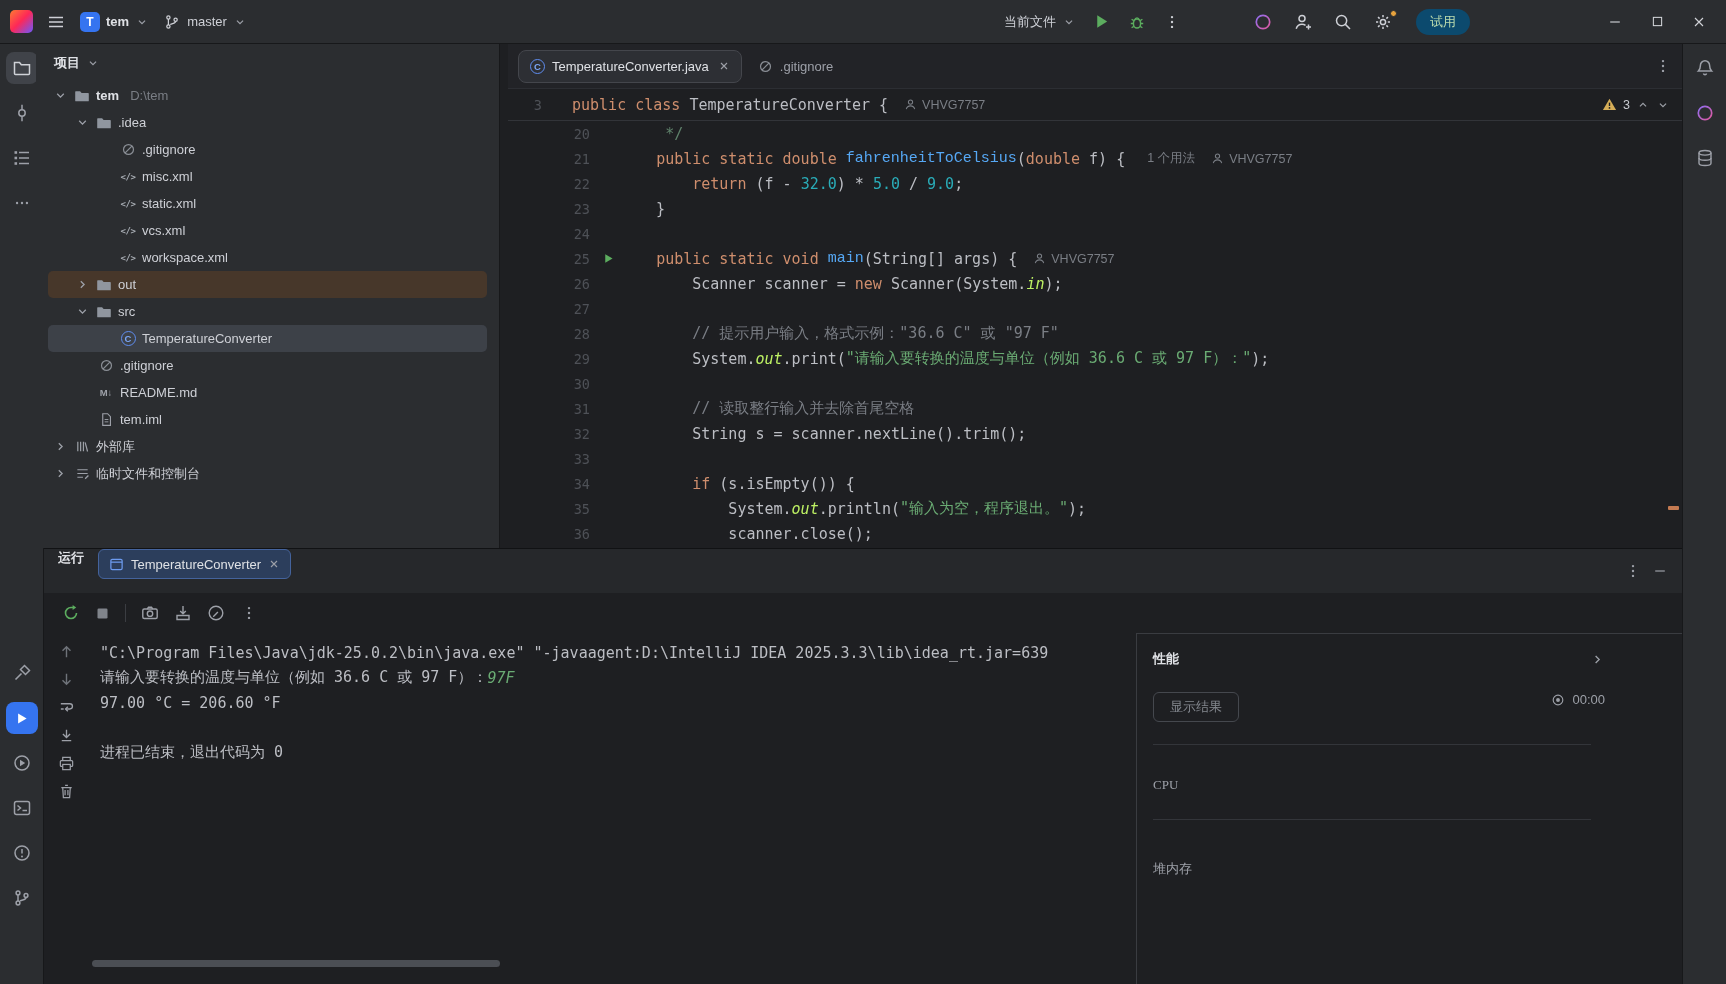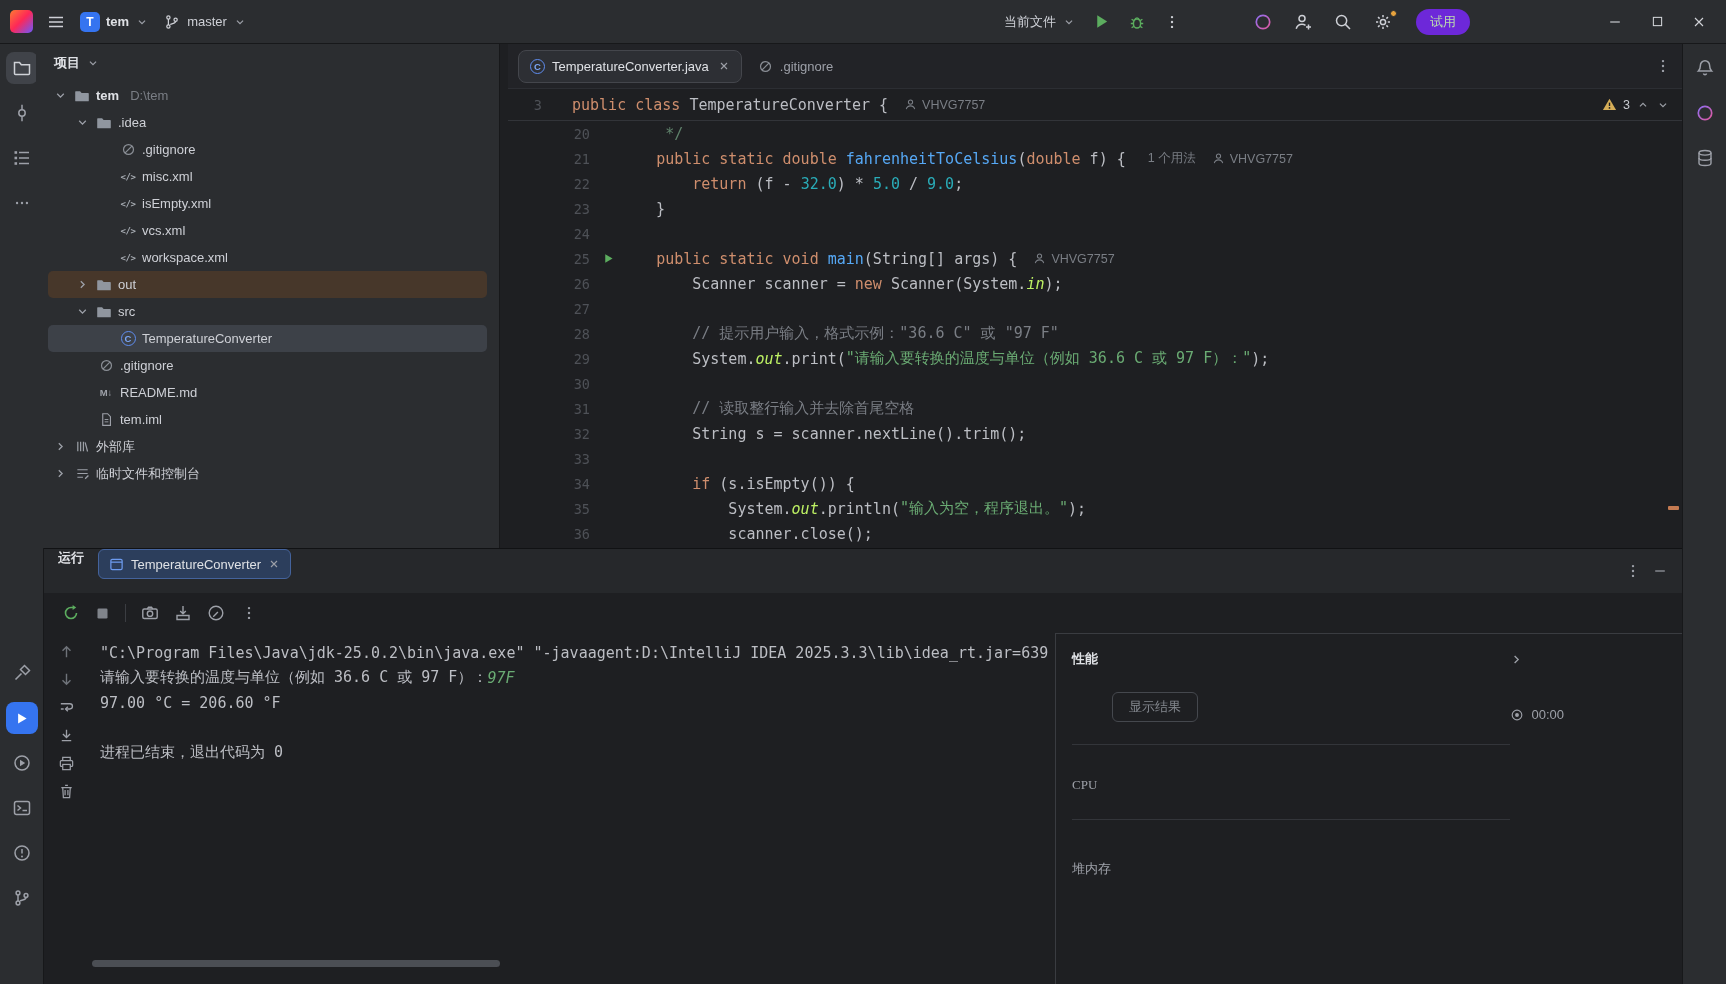--- a/index.html
+++ b/index.html
@@ -16,21 +16,21 @@
           display:inline-flex;align-items:center;justify-content:center;gap:6px;padding:0 7px;
           color:#ced0d6;font-size:13px;font-family:inherit;}
   .logo{width:23px;height:23px;border-radius:5px;margin-right:6px;
         background:linear-gradient(135deg,#fe7a33 0%,#fe2857 48%,#6b57ff 100%);}
   .proj-ic{width:20px;height:20px;border-radius:5px;background:#3574f0;color:#fff;
            font-size:12px;font-weight:700;display:inline-flex;align-items:center;justify-content:center;}
   .tb-strong{font-weight:700;color:#dfe1e5;}
   .sp{flex:1;}
   .tb-run{display:inline-flex;align-items:center;gap:2px;}
   .tb-icons{display:inline-flex;align-items:center;gap:6px;margin-left:58px;}
-  .trial{height:26px;padding:0 14px;border-radius:13px;border:none;background:#6d28d9;
+  .trial{height:26px;padding:0 14px;border-radius:13px;border:none;background:#0c4a6e;
          color:#bcdcae;font-size:13px;margin-left:10px;font-family:inherit;}
   .tb-controls{display:inline-flex;align-items:center;gap:8px;margin-left:128px;}
   .wc{width:34px;height:30px;display:inline-flex;align-items:center;justify-content:center;border-radius:6px;}
   .gear-wrap{position:relative;}
   .gear-dot{position:absolute;top:3px;right:3px;width:7px;height:7px;border-radius:50%;
             background:#e8a33d;border:1.5px solid #2b2d30;}
 
   
   .strip{position:absolute;top:44px;bottom:0;width:44px;background:#2b2d30;display:flex;
          flex-direction:column;align-items:center;padding:8px 0 70px 0;gap:13px;}
@@ -72,21 +72,21 @@
   .gnum{width:40px;text-align:right;color:#4e5157;font-size:13.5px;padding-right:6px;flex:none;
         font-family:"DejaVu Sans Mono",monospace;}
   .gic{width:24px;flex:none;display:flex;align-items:center;justify-content:center;}
   .ctext{white-space:pre;color:#bcbec4;display:flex;align-items:center;}
   .warn-cluster{margin-left:auto;display:inline-flex;align-items:center;gap:6px;padding-right:12px;
                 font:12.5px "Liberation Sans",sans-serif;color:#c8cbd0;}
   .code-area{position:relative;height:427px;overflow:hidden;}
   .code-line{display:flex;align-items:center;height:25px;font-family:"DejaVu Sans Mono",monospace;font-size:15px;padding-left:48px;}
   .tk-d{color:#bcbec4;}
   .tk-kw{color:#cf8e6d;}
-  .tk-m{color:#56a8f5;}
+  .tk-m{color:#56a8f5;font-family:Liberation Mono, monospace;}
   .tk-n{color:#2aacb8;}
   .tk-s{color:#6aab73;}
   .tk-c{color:#7a7e85;}
   .tk-doc{color:#5f826b;}
   .tk-f{color:#bef264;font-style:italic;}
   .tk-hint{color:#7a7e85;font:12.5px "Liberation Sans",sans-serif;margin-left:22px;}
   .tk-author{margin-left:16px;display:inline-flex;align-items:center;gap:5px;
              font:12.5px "Liberation Sans",sans-serif;color:#7a7e85;justify-content:flex-end;}
   .stripe{position:absolute;right:3px;top:462px;width:11px;height:4px;background:#c47a51;border-radius:1px;}
 
@@ -103,25 +103,25 @@
   .run-content{display:flex;height:352px;}
   .console-gutter{width:44px;display:flex;flex-direction:column;align-items:center;padding-top:10px;gap:11px;flex:none;}
   .console{flex:1;position:relative;overflow:hidden;padding:7px 0 0 12px;}
   .console-line{height:25px;display:flex;align-items:center;white-space:pre;
                 font-family:"DejaVu Sans Mono",monospace;font-size:15px;color:#bcbec4;}
   .ck-d{color:#bcbec4;}
   .ck-input{color:#6aab73;font-style:italic;}
   .hscroll{position:absolute;left:4px;bottom:18px;width:408px;height:7px;border-radius:4px;background:#4b4e54;}
 
   
-  .perf{width:627px;flex:none;border-left:1px solid #3a3c41;border-top:1px solid #3a3c41;
+  .perf{width:546px;flex:none;border-left:1px solid #3a3c41;border-top:1px solid #3a3c41;
         background:#1e1f22;padding:16px 0 0 16px;}
   .perf-header{width:452px;display:flex;align-items:center;color:#dfe1e5;font-weight:600;}
   .perf-header .ic{margin-left:auto;}
-  .perf-row{width:452px;display:flex;align-items:flex-end;margin-top:24px;margin-left:40px;}
+  .perf-row{width:452px;display:flex;align-items:flex-start;margin-top:24px;}
   .btn-show{height:30px;padding:0 16px;border:1px solid #45484e;border-radius:6px;background:transparent;
             color:#84888f;font-size:13px;font-family:inherit;}
   .perf-timer{margin-left:auto;display:inline-flex;align-items:center;gap:7px;color:#9da0a8;}
   .sep{width:438px;height:1px;background:#33353a;}
   .perf-label{color:#9da0a8;font-size:13px;font-family:Liberation Serif, serif;}
 </style>
 </head>
 <body>
 
 <div id="app">
@@ -433,21 +433,21 @@
           <span class="ti">
             <span class="xml-ic">&lt;/&gt;</span>
           </span>
           <span class="tl">misc.xml</span>
         </div>
         <div class="tree-row" style="padding-left: 48px;">
           <span class="ti"></span>
           <span class="ti">
             <span class="xml-ic">&lt;/&gt;</span>
           </span>
-          <span class="tl">isEmpty.xml</span>
+          <span class="tl">static.xml</span>
         </div>
         <div class="tree-row" style="padding-left: 48px;">
           <span class="ti"></span>
           <span class="ti">
             <span class="xml-ic">&lt;/&gt;</span>
           </span>
           <span class="tl">vcs.xml</span>
         </div>
         <div class="tree-row" style="padding-left: 48px;">
           <span class="ti"></span>

